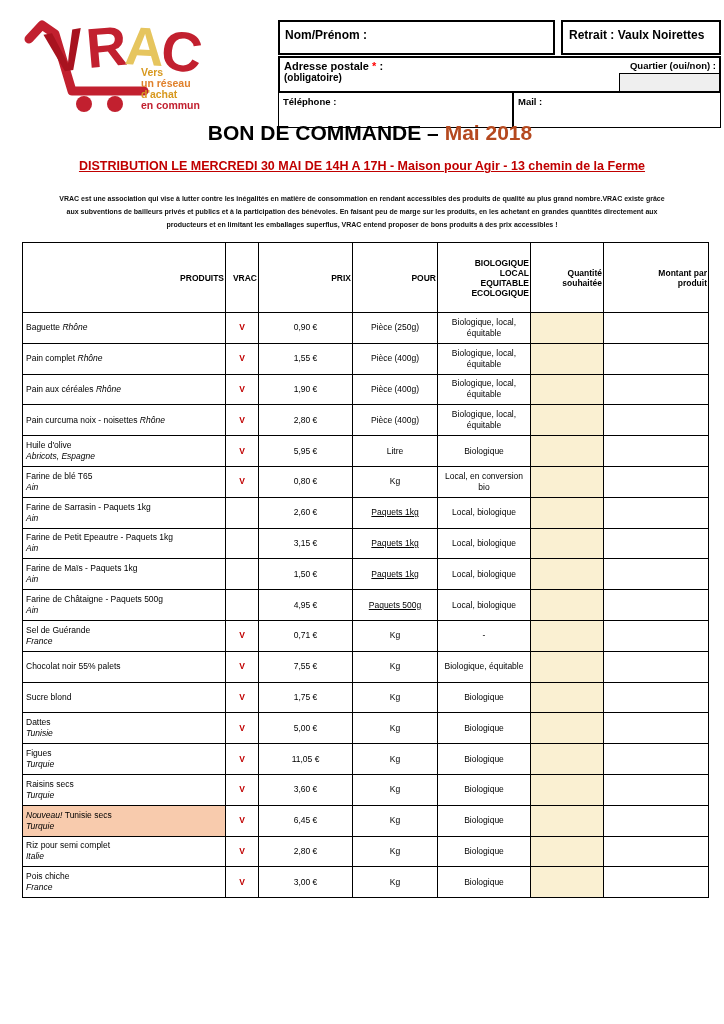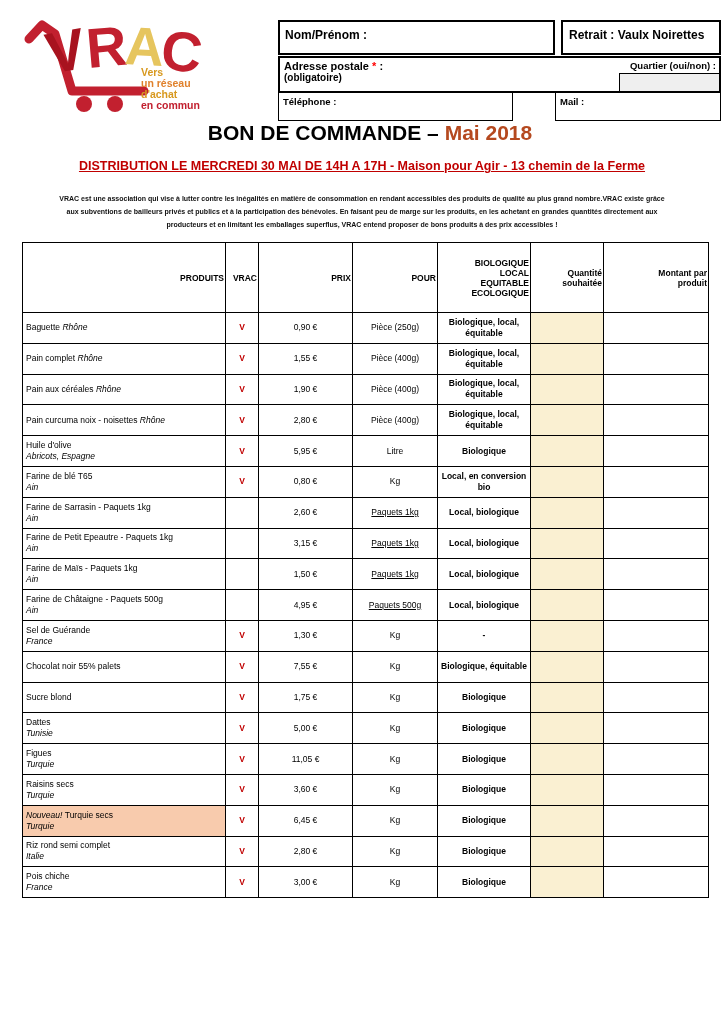--- a/index.html
+++ b/index.html
@@ -13,21 +13,21 @@
   .form-area { position:absolute; left:234px; top:20px; width:487px;padding-left:44px; }
   .form-row1 { display:flex; gap:6px; height:35px; }
   .nom-box { width:277px; border:2.5px solid #000; font-size:12px; font-weight:bold; padding:6px 5px 0 5px; }
   .retrait-box { flex:1; border:2.5px solid #000; font-size:12px; font-weight:bold; padding:6px 5px 0 6px; }
   .adresse-box { position:relative; margin-top:1px; height:37px; border:2.5px solid #000; }
   .adresse-label { font-size:11px; font-weight:bold; padding:2px 0 0 4px; }
   .adresse-note { font-size:10px; font-weight:bold; padding-left:4px; }
   .req-star { color:#FF0000; }
   .quartier-label { position:absolute; right:3px; top:2px; font-size:9.5px; font-weight:bold; }
   .quartier-input { position:absolute; right:0; bottom:0; width:100px; height:18px; background:#efefef; border-top:1.5px solid #000; border-left:1.5px solid #000; }
-  .form-row3 { display:flex; height:28px;gap:42px; }
+  .form-row3 { display:flex; height:35px; }
   .tel-box { width:235px; border:1.5px solid #000; border-top:none; font-size:9.5px; font-weight:bold; padding:3px 0 0 4px; }
   .mail-box { flex:1; border:1.5px solid #000; border-top:none; border-left:1.5px solid #000; font-size:9.5px; font-weight:bold; padding:3px 0 0 4px; }
 
   
   .doc-title { position:absolute; top:121px; left:8px; width:100%; text-align:center; font-size:21px; font-weight:bold; letter-spacing:0; }
   .title-period { color:#B5491F; }
   .distribution { position:absolute; top:159px; left:0; width:100%; text-align:center; font-size:12.5px; font-weight:bold; color:#C00000; text-decoration:underline; }
   .intro { position:absolute; top:192px; left:10px; width:704px; text-align:center; font-size:7px; font-weight:bold; line-height:13px; color:#111; }
 
   
@@ -36,21 +36,21 @@
   table.products th { height:70px; font-size:8.5px; font-weight:bold; text-align:right; vertical-align:middle; padding:1px; }
   table.products td { height:30.8px; font-size:8.5px; vertical-align:middle; padding:1px 3px; line-height:11px; }
   th .wrapcap { display:inline-block; }
   .w-bio { max-width:72px; }
   .w-qte { max-width:50px; }
   .w-mt  { max-width:66px; }
   .c-prod { text-align:left; }
   .c-vrac { text-align:center; color:#C00000; font-weight:900; font-size:12px; padding:0; }
   .c-prix { text-align:center; }
   .c-pour { text-align:center; }
-  .c-bio  { text-align:center; line-height:10.5px;font-weight:bold; }
+  .c-bio  { text-align:center; line-height:10.5px; }
   .c-qte  { background:#FAF0D2; }
   .c-mt   { background:#fff; }
   .it { font-style:italic; }
   .ul { text-decoration:underline; }
   .hl { background:#F8CBAD; }
 </style>
 </head>
 <body>
 
 <div class="page">
@@ -218,21 +218,21 @@
           <td class="c-vrac"></td>
           <td class="c-prix">4,95 €</td>
           <td class="c-pour"><span class="ul">Paquets 500g</span></td>
           <td class="c-bio">Local, biologique</td>
           <td class="c-qte"></td>
           <td class="c-mt"></td>
         </tr>
         <tr>
           <td class="c-prod"><span>Sel de Guérande</span><div class="it">France</div></td>
           <td class="c-vrac">V</td>
-          <td class="c-prix">1,30 €</td>
+          <td class="c-prix">0,71 €</td>
           <td class="c-pour"><span>Kg</span></td>
           <td class="c-bio">-</td>
           <td class="c-qte"></td>
           <td class="c-mt"></td>
         </tr>
         <tr>
           <td class="c-prod"><span>Chocolat noir 55% palets</span></td>
           <td class="c-vrac">V</td>
           <td class="c-prix">7,55 €</td>
           <td class="c-pour"><span>Kg</span></td>
@@ -270,30 +270,30 @@
         <tr>
           <td class="c-prod"><span>Raisins secs</span><div class="it">Turquie</div></td>
           <td class="c-vrac">V</td>
           <td class="c-prix">3,60 €</td>
           <td class="c-pour"><span>Kg</span></td>
           <td class="c-bio">Biologique</td>
           <td class="c-qte"></td>
           <td class="c-mt"></td>
         </tr>
         <tr>
-          <td class="c-prod hl"><span class="it">Nouveau!  </span><span>Turquie secs</span><div class="it">Turquie</div></td>
+          <td class="c-prod hl"><span class="it">Nouveau!  </span><span>Tunisie secs</span><div class="it">Turquie</div></td>
           <td class="c-vrac">V</td>
           <td class="c-prix">6,45 €</td>
           <td class="c-pour"><span>Kg</span></td>
           <td class="c-bio">Biologique</td>
           <td class="c-qte"></td>
           <td class="c-mt"></td>
         </tr>
         <tr>
-          <td class="c-prod"><span>Riz rond semi complet</span><div class="it">Italie</div></td>
+          <td class="c-prod"><span>Riz pour semi complet</span><div class="it">Italie</div></td>
           <td class="c-vrac">V</td>
           <td class="c-prix">2,80 €</td>
           <td class="c-pour"><span>Kg</span></td>
           <td class="c-bio">Biologique</td>
           <td class="c-qte"></td>
           <td class="c-mt"></td>
         </tr>
         <tr>
           <td class="c-prod"><span>Pois chiche</span><div class="it">France</div></td>
           <td class="c-vrac">V</td>

